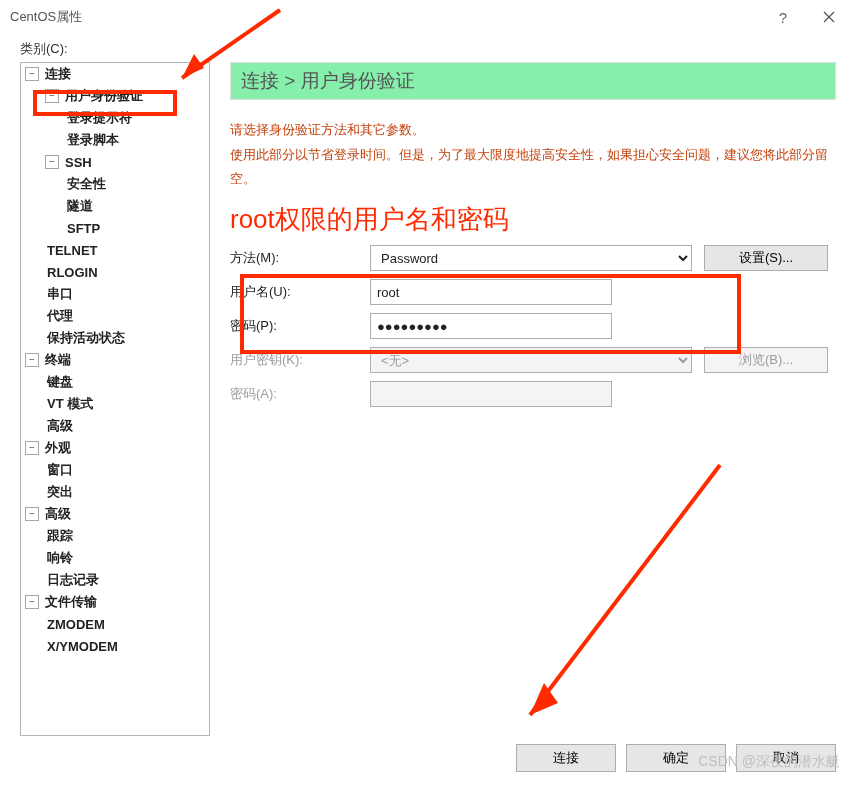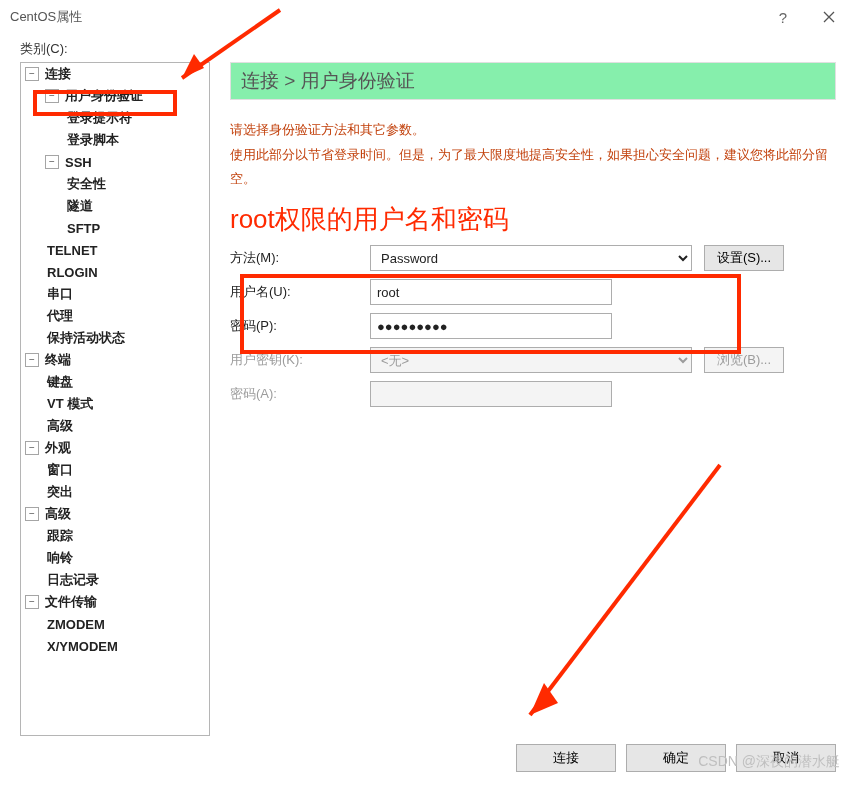--- a/index.html
+++ b/index.html
@@ -23,21 +23,21 @@
 .crumb { background: #86efac; border: 1px solid #e0e0e0; padding: 5px 10px; font-size: 19px; color: #555; margin-top: 0px; }
 .desc { font-size: 13px; color: #c2410c; line-height: 1.9; margin: 18px 0 10px 0; }
 .annotation { color: #ff2a00; font-size: 26px; font-weight: 400; text-align: left; margin: 6px 0 6px 0; }
 .form { font-size: 13px; color: #222; }
 .form-row { display: flex; align-items: center; margin: 8px 0; }
 .form-row .flabel { width: 140px; }
 .form-row.disabled .flabel { color: #9c9c9c; }
 .form-row select, .form-row input[type=text], .form-row input[type=password] { height: 26px; border: 1px solid #adadad; background: #fff; padding: 0 6px; font-size: 13px; color: #222; font-family: inherit; }
 .form-row select { width: 322px; }
 .form-row input[type=text], .form-row input[type=password] { width: 242px; }
-.form-row .btn { margin-left: 12px; width: 80px; height: 26px; border: 1px solid #adadad; background: #e6e6e6; font-size: 13px; cursor: pointer; font-family: inherit; }
+.form-row .btn { margin-left: 12px; width: 124px; height: 26px; border: 1px solid #adadad; background: #e6e6e6; font-size: 13px; cursor: pointer; font-family: inherit; }
 .form-row .btn.disabled, .form-row select.disabled { color: #9c9c9c; background: #f4f4f4; pointer-events: none; }
 .buttons { position: absolute; bottom: 0px; right: 16px; display: flex; gap: 10px; }
 .buttons .btn { width: 100px; height: 28px; border: 1px solid #adadad; background: #e6e6e6; font-size: 13px; cursor: pointer; font-family: inherit; }
 
 .redbox1 { position: absolute; border: 4px solid #ff2a00; left: 33px; top: 90px; width: 144px; height: 26px; pointer-events: none; }
 .redbox2 { position: absolute; border: 4px solid #ff2a00; left: 240px; top: 274px; width: 501px; height: 80px; pointer-events: none; }
 .arrow { position: absolute; pointer-events: none; }
 .watermark { position: absolute; right: 12px; bottom: 22px; font-size: 14px; color: #bfbfbf; pointer-events: none; }
 </style>
 </head>

